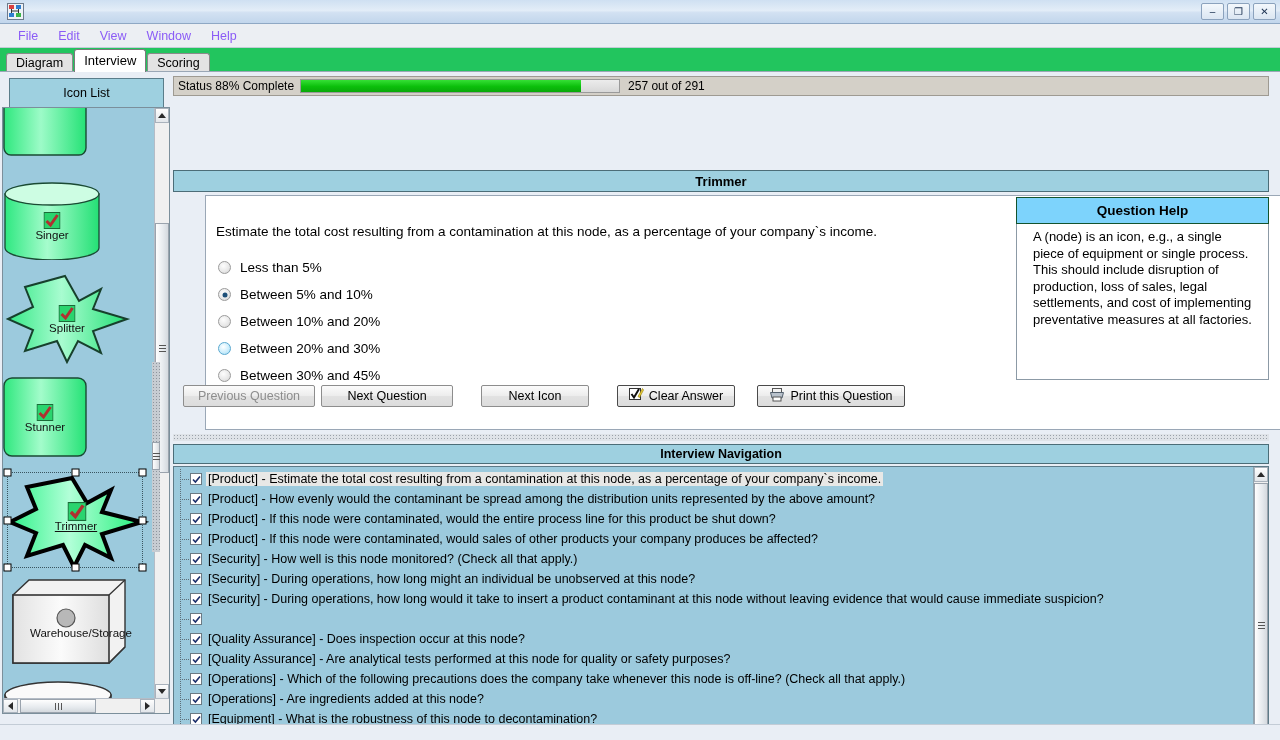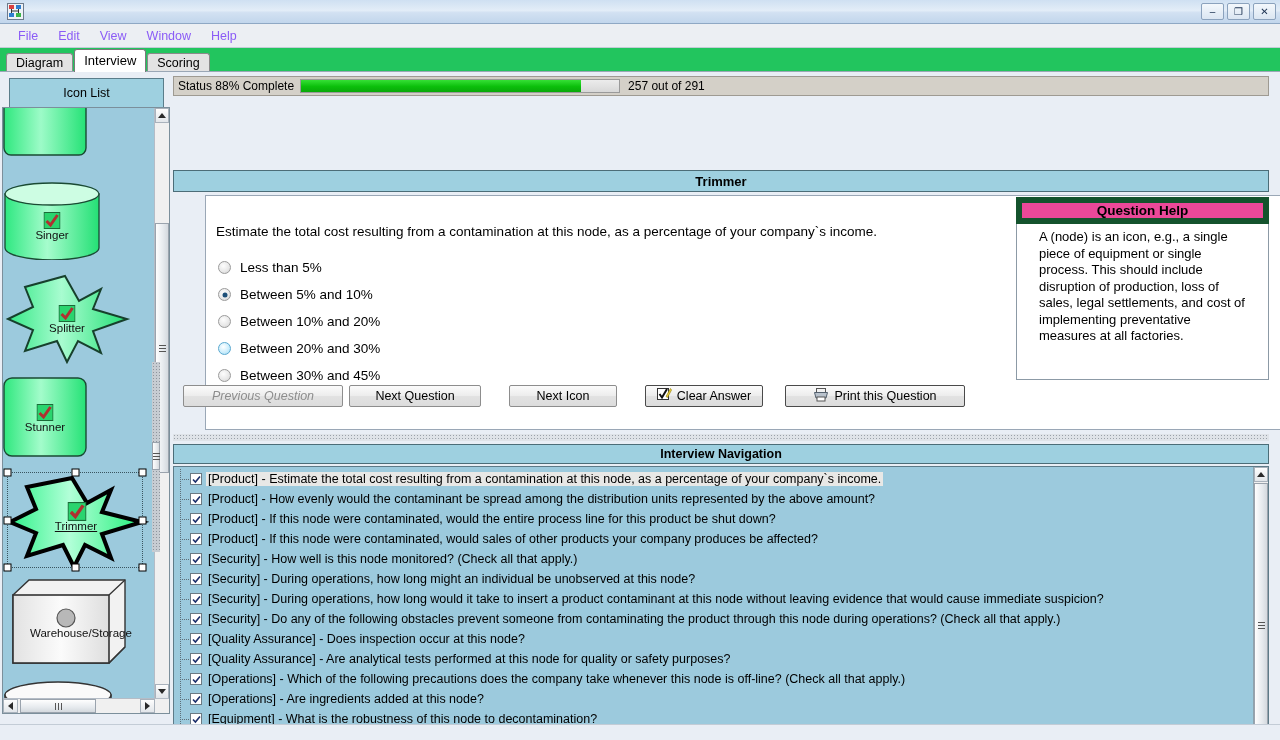--- a/index.html
+++ b/index.html
@@ -244,28 +244,28 @@
     box-sizing:border-box;flex:none;margin-right:4px;
     display:flex;align-items:center;justify-content:center;
   }
   .nav-row .cbox svg{display:block;}
   .nav-row .txt{padding:0 2px;}
   .nav-row.sel .txt{background:#e8e8e6;}
 
   
   .help-header{
     position:absolute;left:1016px;top:125px;width:253px;height:27px;
-    background:#ec4899;border:6px solid #14532d;box-sizing:border-box;
+    background:#7dd3fc;border:1px solid #14532d;box-sizing:border-box;
     display:flex;align-items:center;justify-content:center;
     font-weight:bold;font-size:13.5px;
   }
   .help-body{
     position:absolute;left:1016px;top:152px;width:253px;height:156px;
     background:#fff;border:1px solid #8c9aa6;border-top:none;box-sizing:border-box;
-    padding:5px 22px;font-size:13px;line-height:16.5px;
+    padding:5px 16px;font-size:13px;line-height:16.5px;
   }
 
   
   .splitter-v{
     position:absolute;width:8px;
     background:#c7ccd2;
     background-image:radial-gradient(#8e959d 0.5px,transparent 0.6px);
     background-size:3px 3px;
   }
   .splitter-h{
@@ -590,36 +590,36 @@
           <div class="grip">
               <i></i>
               <i></i>
               <i></i>
             </div>
         </div>
       </div>
     </div>
 
     <div class="btnrow">
-      <div class="btn disabled" style="width:160px;font-style:italic;">Previous Question</div>
+      <div class="btn disabled" style="width:132px;">Previous Question</div>
       <div class="btn" style="width:132px;margin-left:6px;">Next Question</div>
       <div class="btn" style="width:108px;margin-left:28px;">Next Icon</div>
 
       <div class="btn dark" style="width:118px;margin-left:28px;">
         <span>
           <svg width="15" height="15" viewBox="0 0 15 15">
             <rect x="0.5" y="1.5" width="11" height="11" fill="#fff" stroke="#333"></rect>
             <path d="M2.5 7 L5 10.5 L10 2" stroke="#111" stroke-width="2" fill="none"></path>
             <path d="M9 9.5 L13.5 1.5 L14.5 3 L10.5 10.5 Z" fill="#f2d33a" stroke="#9a8615" stroke-width="0.7"></path>
           </svg>
         </span>
         <span>Clear Answer</span>
       </div>
 
-      <div class="btn dark" style="width:180px;margin-left:22px;">
+      <div class="btn dark" style="width:148px;margin-left:22px;">
         <span>
           <svg width="16" height="14" viewBox="0 0 16 14">
             <rect x="3.5" y="0.5" width="9" height="4" fill="#f2f2f2" stroke="#555"></rect>
             <path d="M1.5 4.5 L14.5 4.5 L13 10 L3 10 Z" fill="#b9c2cc" stroke="#53606e"></path>
             <rect x="4" y="9" width="8" height="4" fill="#fff" stroke="#555"></rect>
           </svg>
         </span>
         <span>Print this Question</span>
       </div>
     </div>
@@ -696,21 +696,20 @@
             </div>
             <span class="txt">[Security] - During operations, how long would it take to insert a product contaminant at this node without leaving evidence that would cause immediate suspicion?</span>
           </div>
           <div class="nav-row">
             <div class="connector"></div>
             <div class="cbox">
               <svg width="9" height="9" viewBox="0 0 9 9">
                 <path d="M1 4.5 L3.4 7 L8 1.4" stroke="#1c2f6b" stroke-width="1.6" fill="none"></path>
               </svg>
             </div>
-            <span class="txt">[Security] - Do any of the following obstacles prevent someone from contaminating the product through this node during operations? (Check all that apply.)</span>
           </div>
           <div class="nav-row">
             <div class="connector"></div>
             <div class="cbox">
               <svg width="9" height="9" viewBox="0 0 9 9">
                 <path d="M1 4.5 L3.4 7 L8 1.4" stroke="#1c2f6b" stroke-width="1.6" fill="none"></path>
               </svg>
             </div>
             <span class="txt">[Quality Assurance] - Does inspection occur at this node?</span>
           </div>

